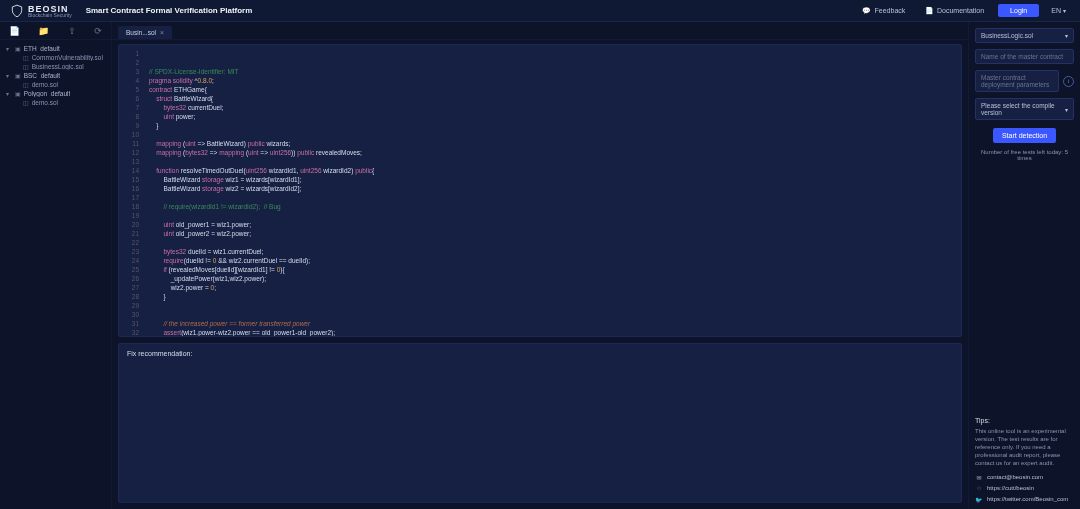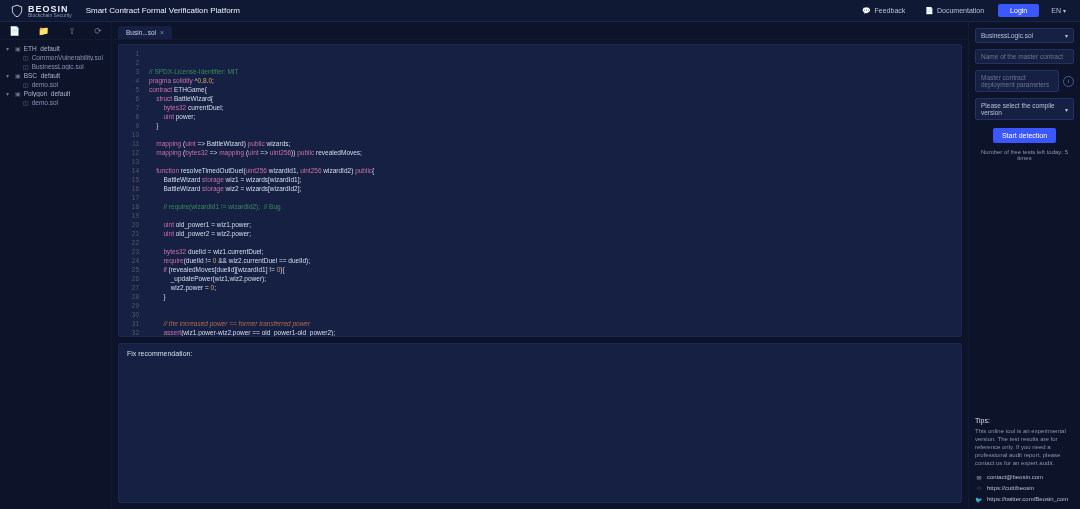--- a/index.html
+++ b/index.html
@@ -4,21 +4,21 @@
 <style>
   * { margin:0; padding:0; box-sizing:border-box; font-family: -apple-system, "Segoe UI", Arial, sans-serif; }
   body { background:#0d1329; color:#c9d1e0; font-size:8px; width:1080px; height:509px; overflow:hidden; }
 
   
   .header { height:22px; background:#101933; display:flex; align-items:center; padding:0 10px; gap:8px; border-bottom:1px solid #1a254a; }
   .logo-wrap { display:flex; align-items:flex-end; gap:4px; }
   .logo-mark { width:14px; height:14px; }
   .logo-text { font-weight:700; letter-spacing:1px; font-size:9px; color:#e8ecf5; }
   .tagline { font-size:5px; color:#8a94b3; margin-top:-2px; }
-  .product-name { font-size:8px; font-weight:400; color:#eef1f8; margin-left:6px; }
+  .product-name { font-size:8px; font-weight:700; color:#eef1f8; margin-left:6px; }
   .header-spacer { flex:1; }
   .header-link { display:flex; align-items:center; gap:3px; color:#b7c0da; font-size:7px; padding:3px 6px; cursor:pointer; }
   .btn-primary { background:#3b57ff; color:#fff; font-size:7px; padding:3px 12px; border-radius:2px; cursor:pointer; }
   .lang { font-size:7px; color:#b7c0da; padding:3px 4px; display:flex; align-items:center; gap:2px; cursor:pointer;}
 
   
   .app { display:flex; height:calc(100% - 22px); }
   .sidebar { width:112px; background:#0d1329; border-right:1px solid #111a36; display:flex; flex-direction:column; }
   .side-toolbar { height:18px; display:flex; align-items:center; justify-content:space-around; border-bottom:1px solid #111a36; }
   .side-toolbar .ico { color:#6b7390; font-size:9px; cursor:pointer; }

